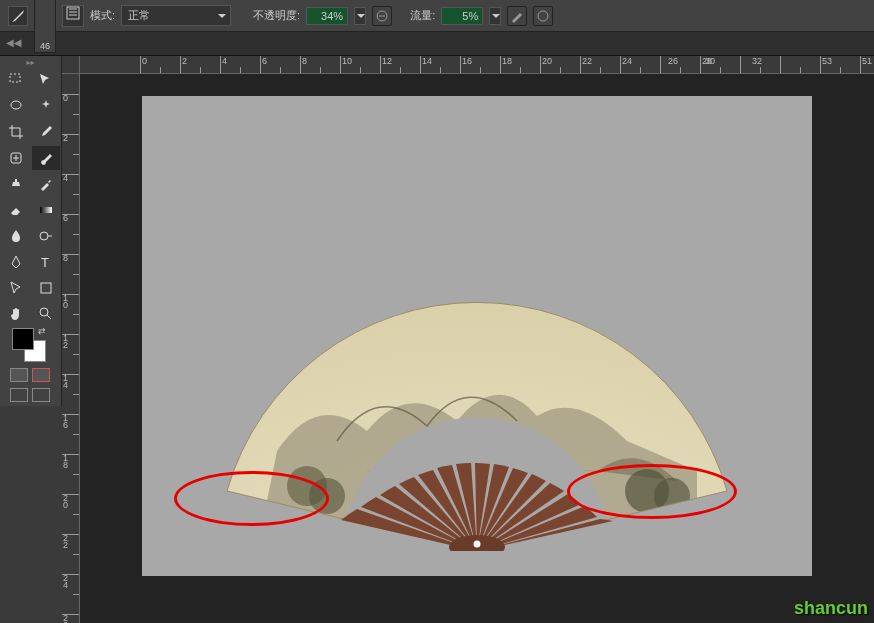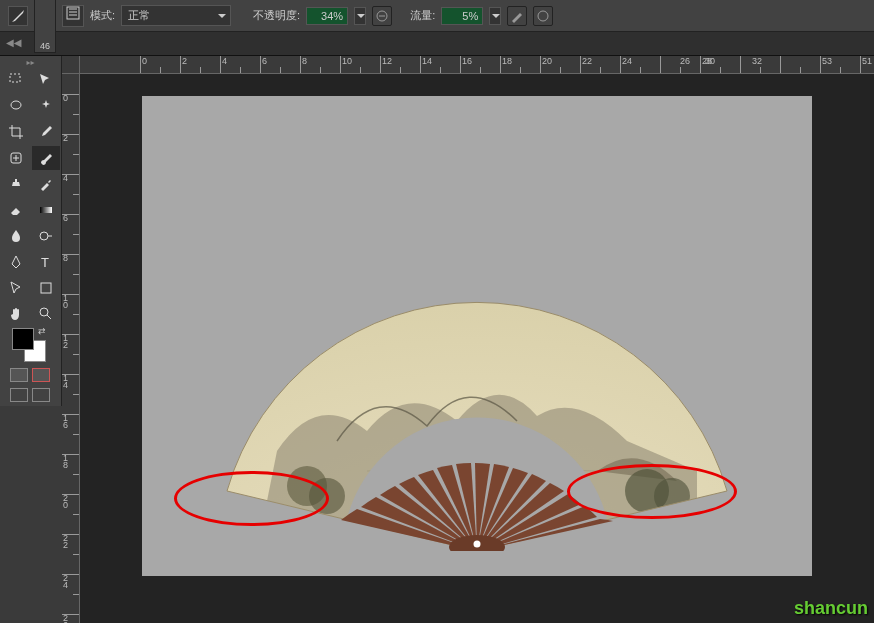--- a/index.html
+++ b/index.html
@@ -282,21 +282,21 @@
       <div class="tick major" style="left: 460px;"></div>
       <div class="tick-lbl" style="left: 462px;">20</div>
       <div class="tick" style="left: 480px;"></div>
       <div class="tick major" style="left: 500px;"></div>
       <div class="tick-lbl" style="left: 502px;">22</div>
       <div class="tick" style="left: 520px;"></div>
       <div class="tick major" style="left: 540px;"></div>
       <div class="tick-lbl" style="left: 542px;">24</div>
       <div class="tick" style="left: 560px;"></div>
       <div class="tick major" style="left: 580px;"></div>
-      <div class="tick-lbl" style="left: 600px;">26</div>
+      <div class="tick-lbl" style="left: 588px;">26</div>
       <div class="tick" style="left: 600px;"></div>
       <div class="tick major" style="left: 620px;"></div>
       <div class="tick-lbl" style="left: 622px;">28</div>
       <div class="tick" style="left: 640px;"></div>
       <div class="tick major" style="left: 660px;"></div>
       <div class="tick-lbl" style="left: 625px;">30</div>
       <div class="tick" style="left: 680px;"></div>
       <div class="tick major" style="left: 700px;"></div>
       <div class="tick-lbl" style="left: 672px;">32</div>
       <div class="tick" style="left: 720px;"></div>

